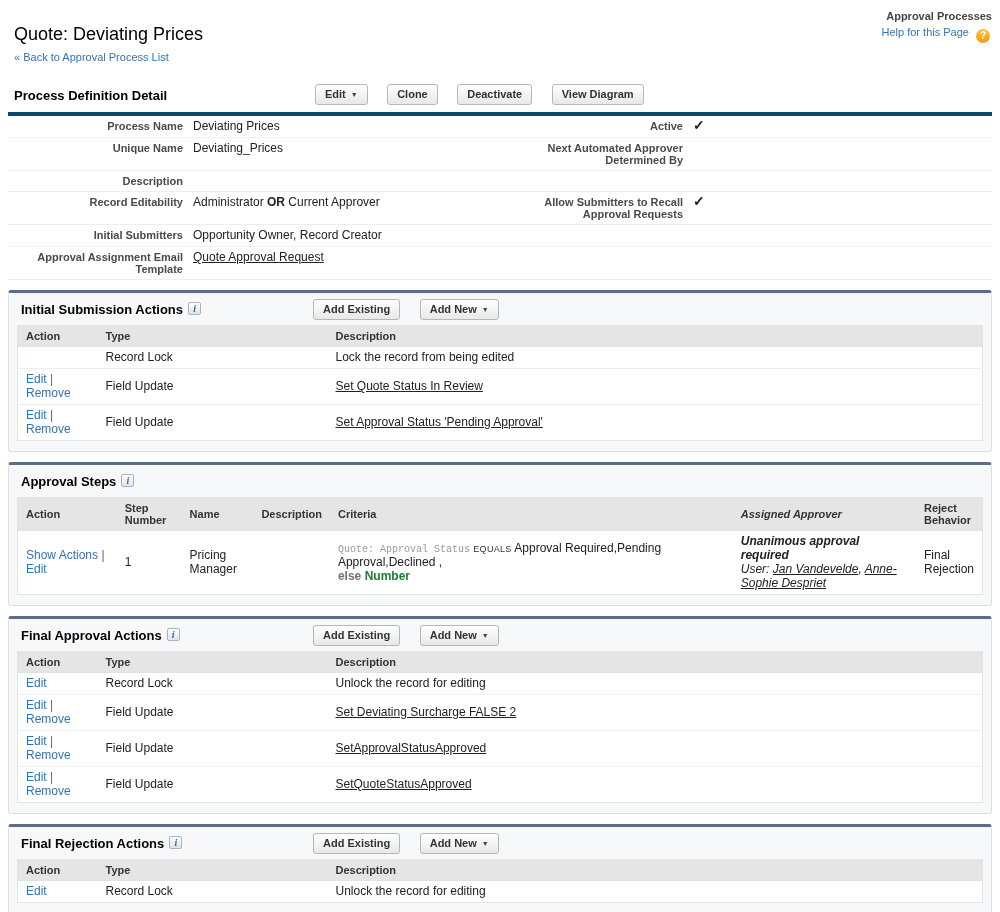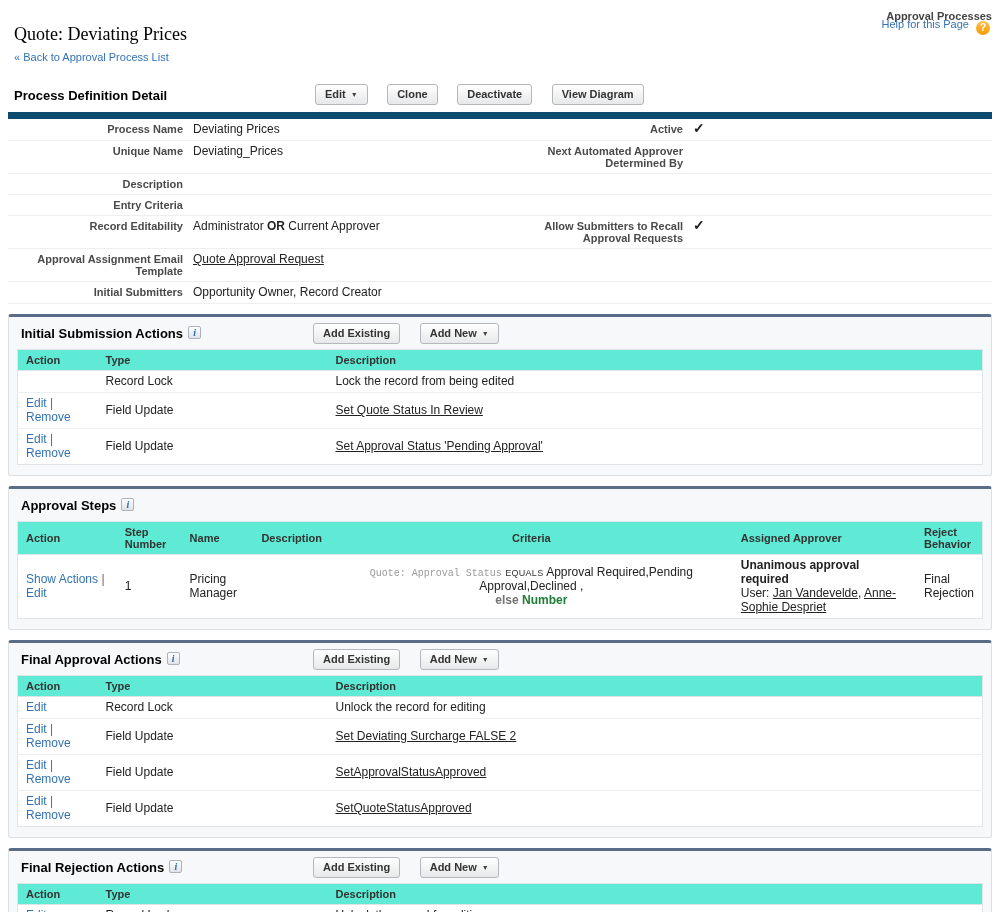--- a/index.html
+++ b/index.html
@@ -8,74 +8,74 @@
   .page { padding:10px 8px 0 8px; }
 
   a { cursor:pointer; }
   .blink { color:#3373b4; text-decoration:none; }
   .dlink { color:#222; text-decoration:underline; }
   .sep { color:#666; }
 
   
   .topbar { position:relative; }
   .breadcrumb { font-size:11px; font-weight:bold; color:#444; padding-left:6px;text-align:right; }
-  .page-title { font-size:18px; font-weight:normal; color:#000; padding:2px 0 2px 6px;font-family:Liberation Serif, serif; }
+  .page-title { font-size:18px; font-weight:normal; color:#000; padding:2px 0 2px 6px; }
   .back-link { font-size:11px; padding-left:6px; display:inline-block; margin-bottom:4px; }
-  .help { position:absolute; top:8px; right:2px; font-size:11px; }
+  .help { position:absolute; top:16px; right:2px; font-size:11px; }
   .help a { color:#3373b4; text-decoration:none; }
   .help-icon { display:inline-block; width:14px; height:14px; border-radius:50%;
     background:linear-gradient(#ffc04d,#f49c01); color:#fff; font-weight:bold; font-size:10px;
     text-align:center; line-height:14px; vertical-align:-3px; margin-left:4px; }
 
   
   .btn { display:inline-block; background:linear-gradient(#ffffff,#e7e8e9); border:1px solid #b4b8bc;
     border-radius:3px; padding:3px 9px 4px; font-family:"Liberation Sans",sans-serif;
     font-size:11px; font-weight:bold; color:#333; cursor:pointer; }
   .btn + .btn { margin-left:15px; }
   .btn .arrow { font-size:7px; color:#444; margin-left:5px; vertical-align:1px; }
 
   
   .detail-head { position:relative; margin-top:10px; height:24px; padding-left:6px; }
   .detail-head h2 { font-size:13px; font-weight:bold; color:#000; padding-top:4px;margin-top:17px; }
   .detail-btns { position:absolute; left:307px; top:0; }
-  .detail-rows { margin-top:4px; border-top:7px solid #0c4a6e; font-size:12px; }
+  .detail-rows { margin-top:4px; border-top:4px solid #0c4a6e; font-size:12px; }
   .drow { display:grid; grid-template-columns:175px 320px 160px 1fr; column-gap:10px;
     border-bottom:1px solid #eceef0; padding:3px 0 4px; min-height:17px; align-items:start; }
   .dlabel { font-size:11px; font-weight:bold; color:#4a4a4a; text-align:right; padding-top:1px; }
   .dvalue { color:#222; }
   .span3 { grid-column:2 / 5; }
   .check { font-size:14px; font-weight:bold; color:#222; line-height:12px; }
 
   
   .rel-section { position:relative; margin-top:10px; background:#f7f8f9;
     border:1px solid #dcdfe3; border-top:3px solid #5a6c87; border-radius:3px; padding:6px 8px 10px; }
   .sec-head { position:relative; height:26px; }
   .sec-head h3 { display:inline-block; font-size:13px; font-weight:bold; color:#000; padding:3px 0 0 4px; }
   .info-icon { display:inline-block; width:13px; height:13px; border:1px solid #aab3bd;
     border-radius:2px; background:linear-gradient(#fff,#dfe3e8); color:#2a6bb1;
     font-size:10px; font-weight:bold; font-style:italic; font-family:"Liberation Serif",serif;
     text-align:center; line-height:12px; vertical-align:2px; margin-left:5px; cursor:pointer; }
   .sec-btns { position:absolute; left:296px; top:0; }
 
   table.action-table { width:100%; border-collapse:collapse; background:#fff;
     border:1px solid #e2e5e8; font-size:12px; }
-  table.action-table th { background:#5eead4; font-size:11px; font-weight:bold; color:#333;
+  table.action-table th { background:#e5e5e5; font-size:11px; font-weight:bold; color:#333;
     text-align:left; padding:4px 8px; border-bottom:1px solid #e0e3e6;margin-top:16px; }
   table.action-table td { padding:3px 8px 4px; border-bottom:1px solid #eceef0; vertical-align:middle; }
   table.action-table tr:last-child td { border-bottom:none; }
 
   .simple-table .c0 { width:80px; }
   .simple-table .c1 { width:230px; }
 
   .steps-table .c0 { width:100px; }
   .steps-table .c1 { width:65px; }
   .steps-table .c2 { width:72px; }
   .steps-table .c3 { width:62px; }
-  .steps-table .c4 { width:408px;text-align:center; }
-  .steps-table .c5 { width:185px; }
+  .steps-table .c4 { width:408px; }
+  .steps-table .c5 { width:185px;font-style:italic; }
   .steps-table td.c4, .steps-table td.c5 { vertical-align:middle; }
 
   .crit-field { font-family:"Liberation Mono",monospace; color:#9a9a9a; font-size:10px; }
   .crit-op { font-size:9px; color:#333; letter-spacing:0.3px; }
   .crit-else { font-weight:bold; color:#737373; }
   .crit-approve { font-weight:bold; color:#1e7d34; }
   .bold { font-weight:bold; }
 </style>
 </head>
 <body>
@@ -113,36 +113,32 @@
       <div class="dlabel">Unique Name</div>
       <div class="dvalue">Deviating_Prices</div>
       <div class="dlabel">Next Automated Approver Determined By</div>
       <div class="dvalue"></div>
     </div>
     <div class="drow">
       <div class="dlabel">Description</div>
       <div class="dvalue span3"></div>
     </div>
     <div class="drow">
-      <div class="dlabel">Entry Criteria</div>
-      <div class="dvalue span3"></div>
-    </div>
-    <div class="drow">
       <div class="dlabel">Record Editability</div>
       <div class="dvalue"><span>Administrator </span><b>OR</b><span> Current Approver</span></div>
       <div class="dlabel">Allow Submitters to Recall Approval Requests</div>
       <div class="dvalue check">✓</div>
     </div>
     <div class="drow">
+      <div class="dlabel">Initial Submitters</div>
+      <div class="dvalue span3">Opportunity Owner, Record Creator</div>
+    </div>
+    <div class="drow">
       <div class="dlabel">Approval Assignment Email Template</div>
       <div class="dvalue span3"><a class="dlink">Quote Approval Request</a></div>
-    </div>
-    <div class="drow">
-      <div class="dlabel">Initial Submitters</div>
-      <div class="dvalue span3">Opportunity Owner, Record Creator</div>
     </div>
   </div>
 
   <section class="rel-section">
     <div class="sec-head">
       <h3>Initial Submission Actions</h3><span class="info-icon">i</span>
       <div class="sec-btns">
         <button class="btn">Add Existing</button>
         <button class="btn"><span>Add New</span><span class="arrow">▼</span></button>
       </div>

